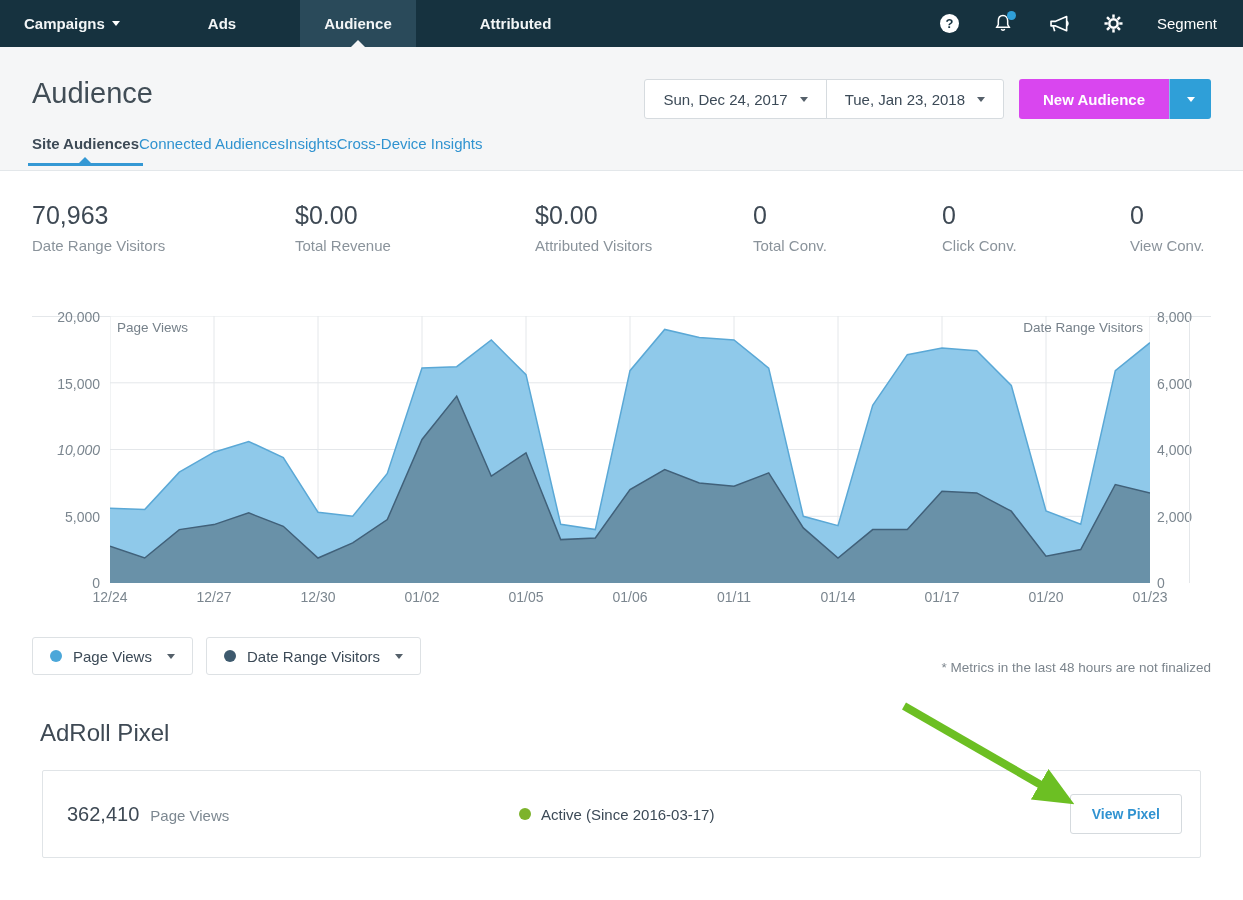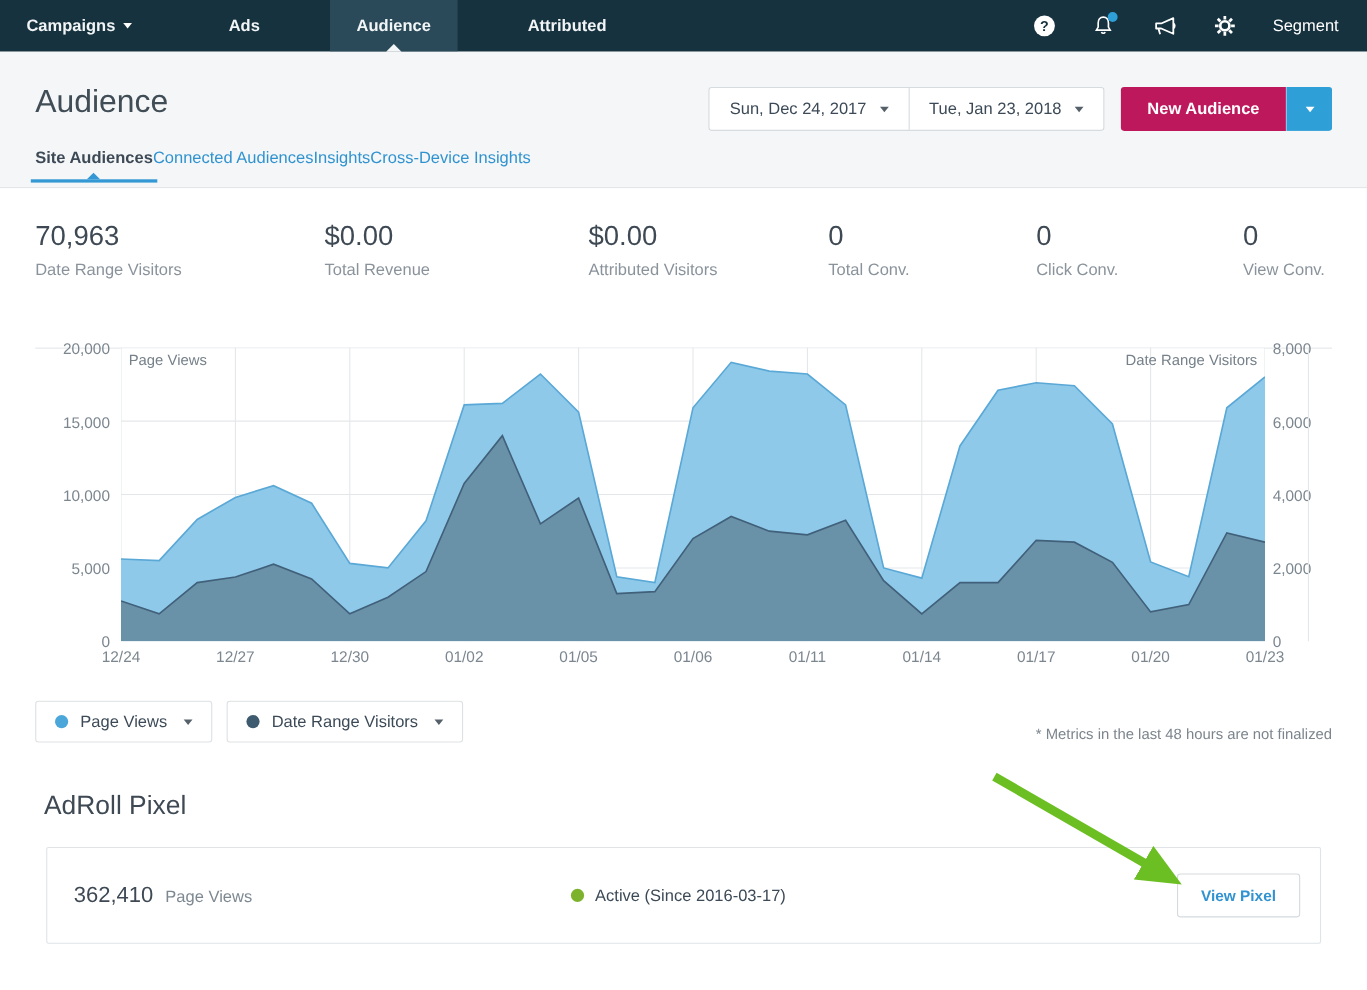--- a/index.html
+++ b/index.html
@@ -26,21 +26,21 @@
 
   
   .page-header { background:#f5f6f7; padding:30px 32px 0 32px; border-bottom:1px solid #e3e7ea; position:relative; height:124px; }
   .page-title { font-size:29px; font-weight:400; color:#414d56; }
   .header-controls { position:absolute; right:32px; top:32px; display:flex; align-items:flex-start; }
   .date-range { display:flex; background:#fff; border:1px solid #d6dbdf; border-radius:3px; height:40px; }
   .date-cell { display:flex; align-items:center; gap:12px; padding:0 18px; font-size:15px; color:#3c4a57; cursor:pointer; }
   .date-cell + .date-cell { border-left:1px solid #d6dbdf; }
   .date-cell .caret-dark { width:0; height:0; border-left:4px solid transparent; border-right:4px solid transparent; border-top:5px solid #55606a; }
   .btn-split { display:flex; margin-left:15px; height:40px; }
-  .btn-primary { background:#be185d; color:#fff; font-size:15px; font-weight:bold; border:none; padding:0 24px; border-radius:3px 0 0 3px; cursor:pointer; font-family:inherit; }
+  .btn-primary { background:#d946ef; color:#fff; font-size:15px; font-weight:bold; border:none; padding:0 24px; border-radius:3px 0 0 3px; cursor:pointer; font-family:inherit; }
   .btn-primary-caret { width:42px; background:#2f9fd8; border:none; border-left:1px solid rgba(255,255,255,.4); border-radius:0 3px 3px 0; display:flex; align-items:center; justify-content:center; cursor:pointer; }
   .tabs { display:flex; margin-top:25px; }
   .tab { font-size:15px; color:#3093d0; padding-bottom:13px; cursor:pointer; position:relative; }
   .tab.active { color:#3d4a56; font-weight:bold; }
   .tab.active::after { content:""; position:absolute; left:-4px; right:-4px; bottom:-1px; height:3px; background:#3498d4; }
   .tab.active::before { content:""; position:absolute; left:50%; margin-left:-6px; bottom:2px;
     border-left:6px solid transparent; border-right:6px solid transparent; border-bottom:6px solid #3498d4; }
 
   
   main { padding:0 32px; }
@@ -196,21 +196,21 @@
       <div class="stat-value">0</div>
       <div class="stat-label">View Conv.</div>
     </div>
   </section>
 
   <section class="chart-wrap">
     <div class="chart-row">
       <div class="y-left" id="y-left">
           <div class="ytick" style="top: 0%;">20,000</div>
           <div class="ytick" style="top: 25%;">15,000</div>
-          <div class="ytick" style="top: 50%;">10,000</div>
+          <div class="ytick" style="top: 50%; font-style: italic;">10,000</div>
           <div class="ytick" style="top: 75%;">5,000</div>
           <div class="ytick" style="top: 100%;">0</div>
         </div>
       <div class="plot">
         <svg id="chart-svg" viewBox="0 0 1040 267" preserveAspectRatio="none">
             <line x1="0" y1="0.0" x2="1040" y2="0.0" stroke="#e4e7ea" stroke-width="1"></line>
             <line x1="0" y1="66.8" x2="1040" y2="66.8" stroke="#e4e7ea" stroke-width="1"></line>
             <line x1="0" y1="133.5" x2="1040" y2="133.5" stroke="#e4e7ea" stroke-width="1"></line>
             <line x1="0" y1="200.3" x2="1040" y2="200.3" stroke="#e4e7ea" stroke-width="1"></line>
             <line x1="0" y1="267.0" x2="1040" y2="267.0" stroke="#e4e7ea" stroke-width="1"></line>

